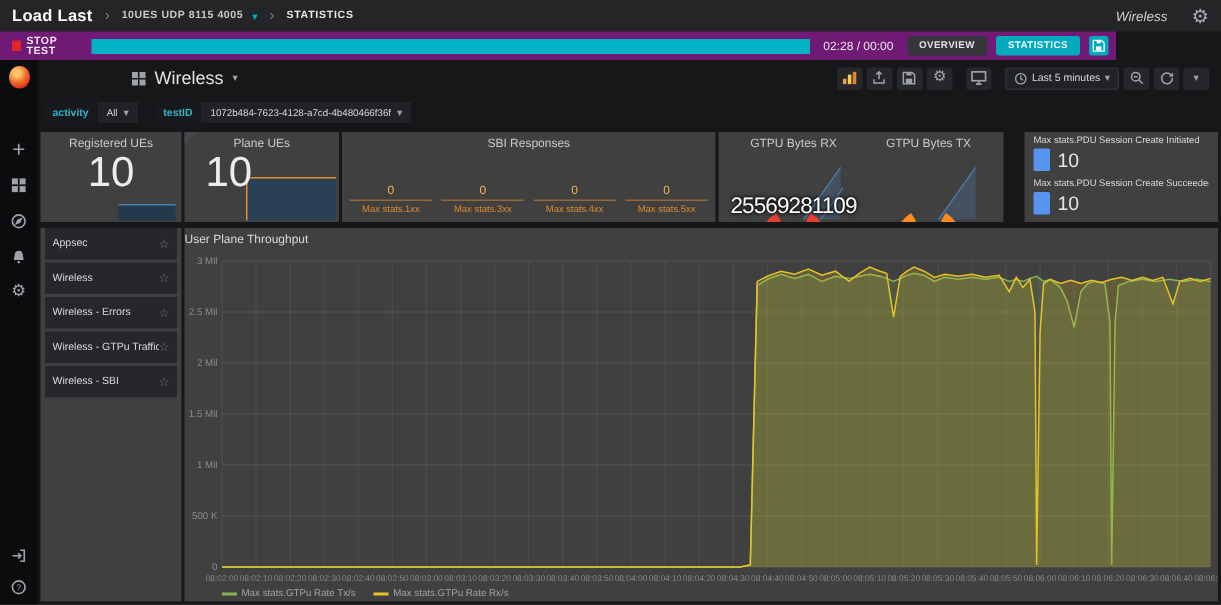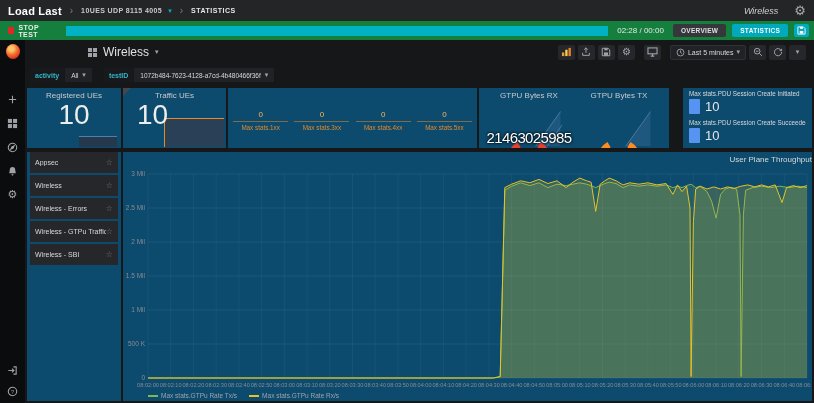--- a/index.html
+++ b/index.html
@@ -11,21 +11,21 @@
   .app-title{font-size:11px;font-weight:bold;color:#fff;letter-spacing:.2px}
   .crumb-sep{color:#7b7f85;font-size:10px;margin:0 2px}
   .crumb-test{font-size:7px;font-weight:bold;color:#c9cacc;letter-spacing:.4px}
   .crumb-caret{color:#00b2c4;font-size:7px}
   .crumb-page{font-size:7px;font-weight:bold;color:#e6e7e9;letter-spacing:.5px}
   .tb-spacer{flex:1}
   .user-name{font-size:9px;font-style:italic;color:#cfd0d2;margin-right:10px}
   .gear-glyph{color:#a5a8ad;font-size:13px;line-height:1;cursor:pointer}
 
   
-  #testbar{position:absolute;left:0;top:21px;width:814px;height:19px;background:#15803d;display:flex;align-items:center;padding:0 5px;gap:6px}
+  #testbar{position:absolute;left:0;top:21px;width:744px;height:19px;background:#701a75;display:flex;align-items:center;padding:0 5px;gap:6px}
   .stop-btn{display:flex;align-items:center;gap:4px;cursor:pointer;padding:0 3px}
   .stop-square{width:7px;height:7px;background:#e02626}
   .stop-label{font-size:7px;font-weight:bold;color:#ececec;letter-spacing:.4px}
   .progress{width:585px;height:10px;background:#00b2c4}
   .elapsed{font-size:8px;color:#e8e8e8;white-space:nowrap;margin:0 3px}
   .bar-btn{font-size:6.5px;font-weight:bold;padding:3px 8px;border-radius:2px;cursor:pointer;letter-spacing:.3px;white-space:nowrap}
   .overview-btn{background:#35373b;color:#dfe0e2}
   .stats-btn{background:#00a9bc;color:#f4feff}
   .save-teal{width:16px;height:13px;background:#00a9bc;border-radius:2px;display:flex;align-items:center;justify-content:center;cursor:pointer}
 
@@ -49,21 +49,21 @@
   .tp-label{font-size:7px;color:#d8d9da;white-space:nowrap}
   .hdr-svg{stroke:#9fa3a8;fill:none;stroke-width:1.2}
 
   
   #filters{position:absolute;left:25px;top:64px;width:789px;height:22px;display:flex;align-items:center;padding-left:5px;gap:12px}
   .chip{display:flex;align-items:stretch;height:14px}
   .chip-label{background:#17191d;color:#33b5c5;font-size:7px;display:flex;align-items:center;padding:0 5px;font-weight:bold}
   .chip-value{background:#202226;color:#d8d9da;font-size:6.5px;display:flex;align-items:center;gap:4px;padding:0 6px;margin-left:1px;cursor:pointer}
 
   
-  .panel{position:absolute;background:#0c4a6e}
+  .panel{position:absolute;background:#404040}
   .panel-title{font-size:8px;color:#c9cacc;text-align:center;padding-top:3px;white-space:nowrap;overflow:hidden}
   #p-registered{left:27px;top:88px;width:94px;height:60px}
   #p-active{left:123px;top:88px;width:103px;height:60px}
   #p-sbi{left:228px;top:88px;width:249px;height:60px}
   #p-rx{left:479px;top:88px;width:100px;height:60px}
   #p-tx{left:569px;top:88px;width:100px;height:60px}
   #p-pdu{left:683px;top:88px;width:129px;height:60px}
   #p-dashlist{left:27px;top:152px;width:94px;height:249px}
   #p-chart{left:123px;top:152px;width:689px;height:249px}
 
@@ -91,21 +91,21 @@
   .pdu-bar{width:11px;height:15px;background:#5794f2;border-radius:1px}
   .pdu-num{font-size:13px;color:#e4e7ea}
 
   
   .dl-title{font-size:8px;color:#d8d9da;text-align:center;padding:4px 0 6px}
   .dl-item{height:21px;background:#26272b;margin:0 3px 2px;display:flex;align-items:center;padding:0 5px;cursor:pointer}
   .dl-text{font-size:7px;color:#d8d9da;flex:1;white-space:nowrap;overflow:hidden}
   .dl-star{font-size:8px;color:#74787d}
 
   
-  .chart-title{position:absolute;top:3px;left:0;right:0;text-align:right;font-size:8px;color:#d8d9da;z-index:2}
+  .chart-title{position:absolute;top:3px;left:0;right:16px;text-align:left;font-size:8px;color:#d8d9da;z-index:2}
   #chart-svg{position:absolute;left:0;top:0;width:689px;height:249px}
   #chart-legend{position:absolute;left:25px;bottom:2px;display:flex;gap:12px;z-index:2}
   .leg-item{display:flex;align-items:center;gap:3px;font-size:6.5px;color:#a0a3a8;cursor:pointer}
   .leg-dash{width:10px;height:2px;display:inline-block}
 </style>
 </head>
 <body>
 
 <div id="topbar">
   <span class="app-title">Load Last</span>
@@ -266,26 +266,27 @@
 </div>
 
 <div class="panel" id="p-registered">
   <div class="panel-title">Registered UEs</div>
   <div class="big-num">10</div>
   <div class="spark-reg"></div>
 </div>
 
 <div class="panel" id="p-active">
   <i class="info-corner"></i>
-  <div class="panel-title">Traffic UEs</div>
+  <div class="panel-title">Plane UEs</div>
   <div class="spark-active"></div>
   <div class="big-num" style="text-align:left;padding-left:14px">10</div>
 </div>
 
 <div class="panel" id="p-sbi">
+  <div class="panel-title">SBI Responses</div>
   <div class="sbi-row" id="sbi-row">
       <div class="sbi-col">
         <div class="sbi-val">0</div>
         <div class="sbi-bar" style="height:0px"></div>
         <div class="sbi-base"></div>
         <div class="sbi-label">Max stats.1xx</div>
       </div>
       <div class="sbi-col">
         <div class="sbi-val">0</div>
         <div class="sbi-bar" style="height:0px"></div>
@@ -310,21 +311,21 @@
 <div class="panel" id="p-rx">
   <div class="panel-title">GTPU Bytes RX</div>
   <div class="gauge-wrap">
     <svg width="100" height="48" viewBox="0 0 100 58">
       <polygon points="58,56 88,14 88,56" fill="rgba(78,127,174,0.28)"></polygon>
       <polyline points="58,56 88,14" stroke="#4e7fae" stroke-width="1" fill="none"></polyline>
       <polyline points="72,56 90,30" stroke="#4e7fae" stroke-width="1" fill="none"></polyline>
       <path d="M38,54 A23,23 0 1 0 62,54" fill="none" stroke-width="7.5" stroke="#e6402e"></path>
     </svg>
   </div>
-  <div class="gauge-num">21463025985</div>
+  <div class="gauge-num">25569281109</div>
 </div>
 
 <div class="panel" id="p-tx">
   <div class="panel-title">GTPU Bytes TX</div>
   <div class="gauge-wrap">
     <svg width="100" height="48" viewBox="0 0 100 58">
       <polygon points="58,56 88,14 88,56" fill="rgba(78,127,174,0.28)"></polygon>
       <polyline points="58,56 88,14" stroke="#4e7fae" stroke-width="1" fill="none"></polyline>
       <path d="M38,54 A23,23 0 1 0 62,54" fill="none" stroke-width="7.5" stroke="#ff8a1e"></path>
     </svg>

